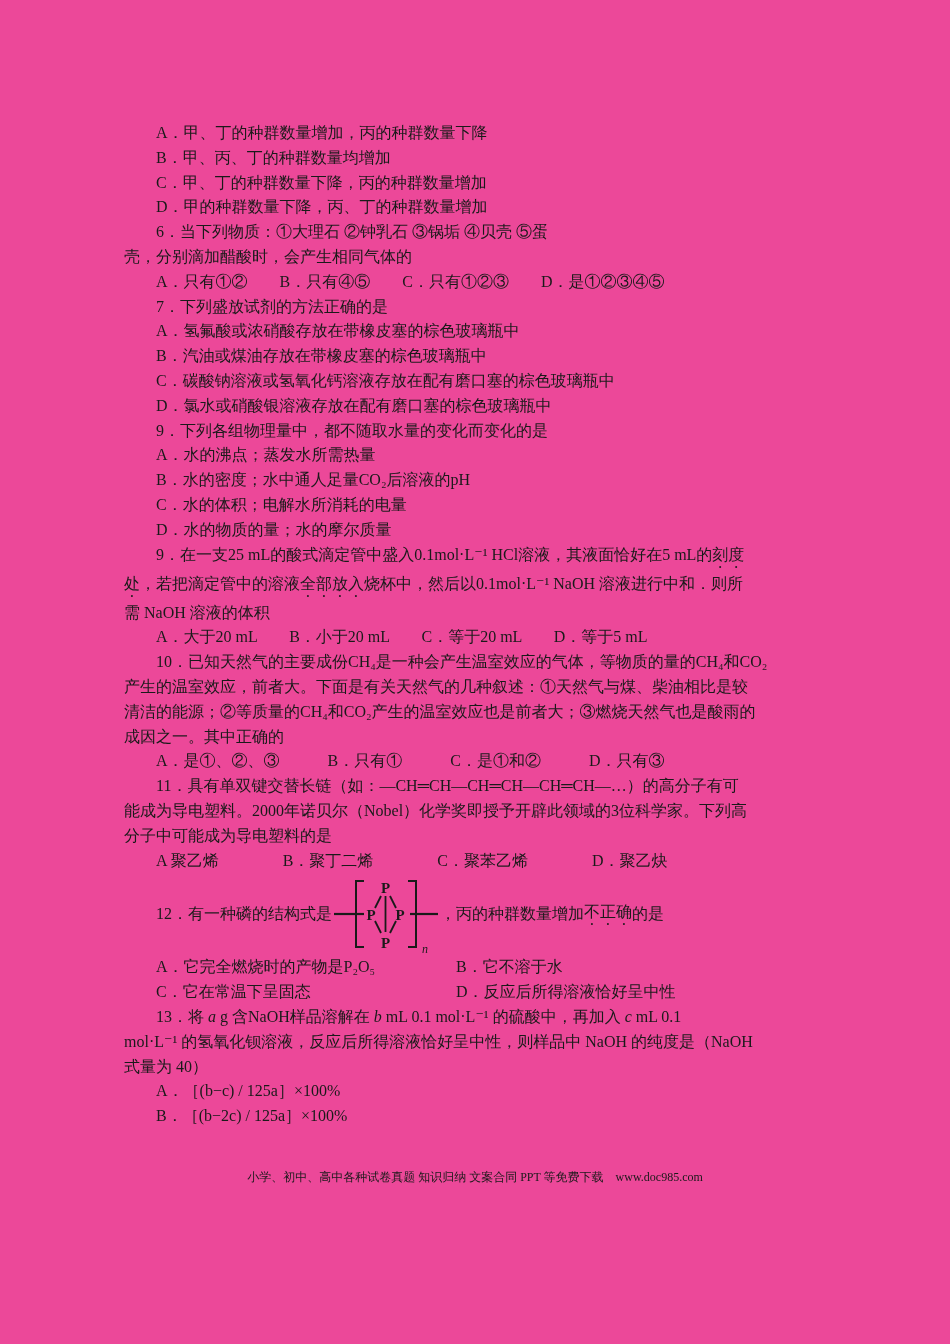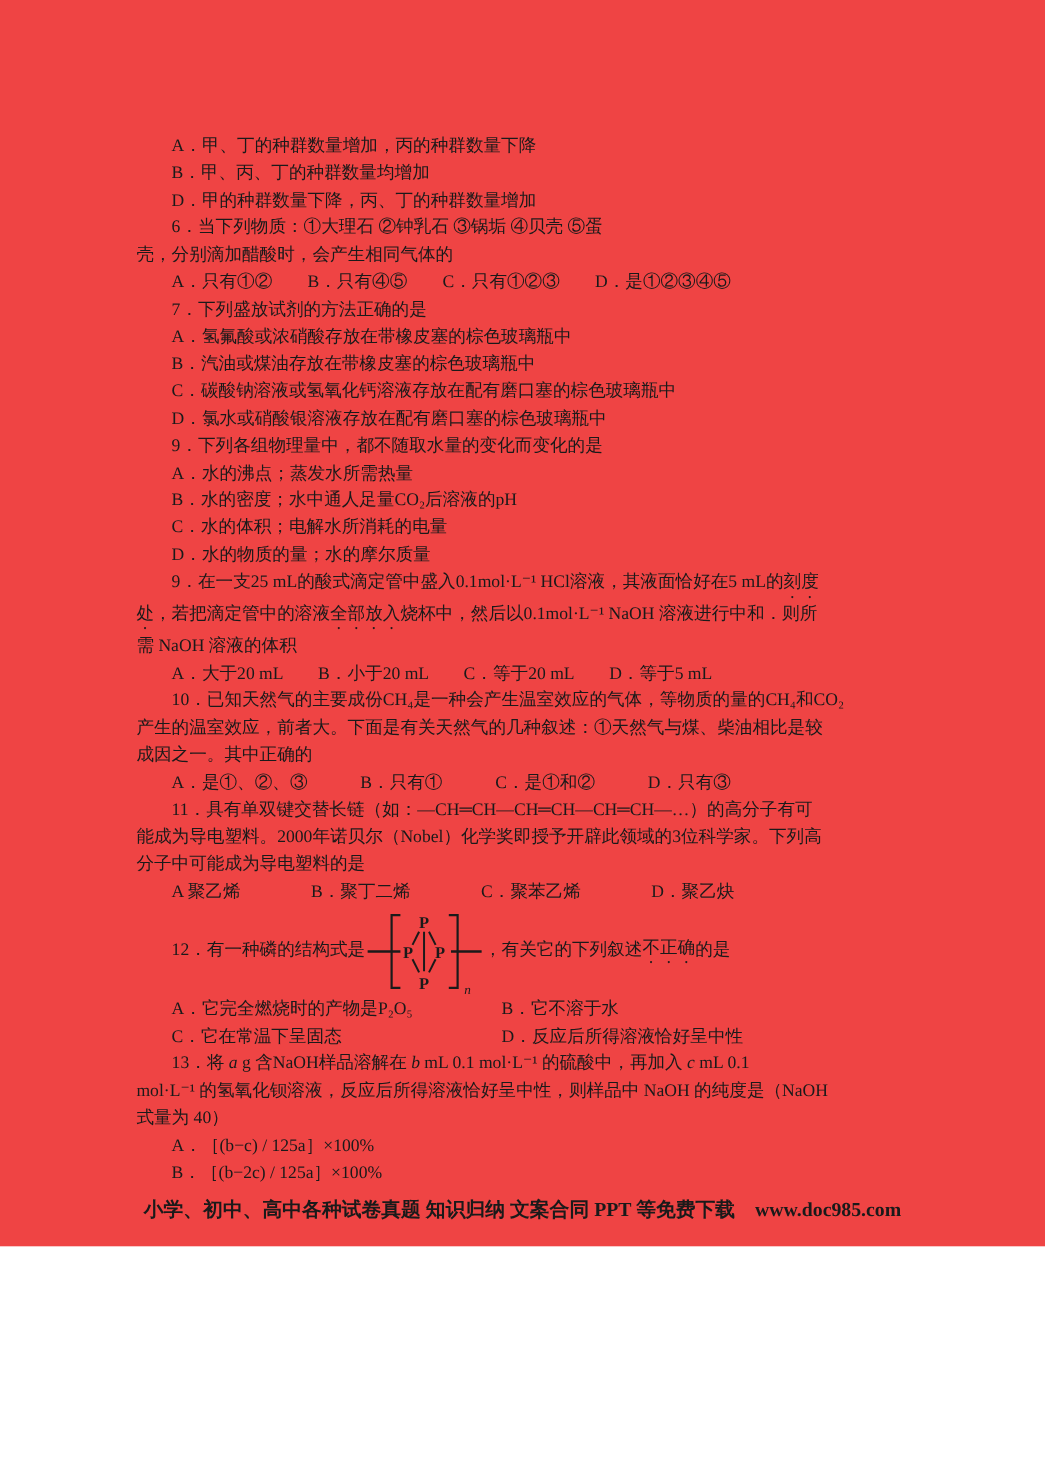--- a/index.html
+++ b/index.html
@@ -6,23 +6,23 @@
   body{
     width:950px;height:1344px;
     font-family:"Liberation Serif","DejaVu Serif",serif;
     color:#1a1a1a;
     font-size:16px;
     line-height:24.8px;
     overflow:hidden;
   }
   .page{
     box-sizing:border-box;
-    width:950px;height:1133px;
+    width:950px;height:1344px;
     padding:121px 124px 0 124px;
-    background:#ef4444;
+    background:#ec4899;
   }
   .ln{white-space:pre-wrap;min-height:24.8px;}
   .ind{padding-left:32px;}
   .dots{
     -webkit-text-emphasis:filled dot;
     -webkit-text-emphasis-position:under right;
     text-emphasis:filled dot;
     text-emphasis-position:under right;
   }
   .chain{font-weight:normal;letter-spacing:0;}
@@ -30,35 +30,35 @@
   .q12row{
     display:flex;align-items:center;height:82px;
     padding-left:32px;white-space:pre-wrap;
   }
   .struct{display:inline-block;margin:0 2px;}
   .struct line, .struct path{stroke:#1a1a1a;fill:none;}
   .struct text{fill:#1a1a1a;font-family:"Liberation Serif","DejaVu Serif",serif;}
   .twocol{display:flex;padding-left:32px;}
   .twocol .col1{width:300px;}
   .footer{
-    margin-top:8px;
+    margin-top:36px;
     text-align:center;
-    font-size:18px;
+    font-size:12px;
     color:#1a1a1a;
     white-space:pre-wrap;
-    font-weight:bold;
   }
 </style>
 </head>
 <body>
 
 <div class="page">
 
   <div class="ln ind">A．甲、丁的种群数量增加，丙的种群数量下降</div>
   <div class="ln ind">B．甲、丙、丁的种群数量均增加</div>
+  <div class="ln ind">C．甲、丁的种群数量下降，丙的种群数量增加</div>
   <div class="ln ind">D．甲的种群数量下降，丙、丁的种群数量增加</div>
 
   <div class="ln ind">6．当下列物质：①大理石 ②钟乳石 ③锅垢 ④贝壳 ⑤蛋</div>
   <div class="ln">壳，分别滴加醋酸时，会产生相同气体的</div>
   <div class="ln ind">A．只有①②　　B．只有④⑤　　C．只有①②③　　D．是①②③④⑤</div>
 
   <div class="ln ind">7．下列盛放试剂的方法正确的是</div>
   <div class="ln ind">A．氢氟酸或浓硝酸存放在带橡皮塞的棕色玻璃瓶中</div>
   <div class="ln ind">B．汽油或煤油存放在带橡皮塞的棕色玻璃瓶中</div>
   <div class="ln ind">C．碳酸钠溶液或氢氧化钙溶液存放在配有磨口塞的棕色玻璃瓶中</div>
@@ -70,20 +70,21 @@
   <div class="ln ind">C．水的体积；电解水所消耗的电量</div>
   <div class="ln ind">D．水的物质的量；水的摩尔质量</div>
 
   <div class="ln ind"><span>9．在一支25 mL的酸式滴定管中盛入0.1mol·L⁻¹ HCl溶液，其液面恰好在5 mL的</span><span class="dots">刻度</span></div>
   <div class="ln"><span class="dots">处</span><span>，若把滴定管中的溶液</span><span class="dots">全部放入</span><span>烧杯中，然后以0.1mol·L⁻¹ NaOH 溶液进行中和．则所</span></div>
   <div class="ln">需 NaOH 溶液的体积</div>
   <div class="ln ind">A．大于20 mL　　B．小于20 mL　　C．等于20 mL　　D．等于5 mL</div>
 
   <div class="ln ind">10．已知天然气的主要成份CH₄是一种会产生温室效应的气体，等物质的量的CH₄和CO₂</div>
   <div class="ln">产生的温室效应，前者大。下面是有关天然气的几种叙述：①天然气与煤、柴油相比是较</div>
+  <div class="ln">清洁的能源；②等质量的CH₄和CO₂产生的温室效应也是前者大；③燃烧天然气也是酸雨的</div>
   <div class="ln">成因之一。其中正确的</div>
   <div class="ln ind">A．是①、②、③　　　B．只有①　　　C．是①和②　　　D．只有③</div>
 
   <div class="ln ind"><span>11．具有单双键交替长链（如：</span><span class="chain">—CH═CH—CH═CH—CH═CH—…</span><span>）的高分子有可</span></div>
   <div class="ln">能成为导电塑料。2000年诺贝尔（Nobel）化学奖即授予开辟此领域的3位科学家。下列高</div>
   <div class="ln">分子中可能成为导电塑料的是</div>
   <div class="ln ind">A 聚乙烯　　　　B．聚丁二烯　　　　C．聚苯乙烯　　　　D．聚乙炔</div>
 
   <div class="q12row">
     <span>12．有一种磷的结构式是</span><svg class="struct" width="104" height="80" viewBox="0 0 104 80">
@@ -101,21 +102,21 @@
       <text x="51.5" y="19" text-anchor="middle" font-size="15" font-weight="bold">P</text>
       <text x="37" y="45.5" text-anchor="middle" font-size="15" font-weight="bold">P</text>
       <text x="66" y="45.5" text-anchor="middle" font-size="15" font-weight="bold">P</text>
       <text x="51.5" y="74" text-anchor="middle" font-size="15" font-weight="bold">P</text>
 
       <path d="M74,7 L82,7 L82,73 L74,73" stroke-width="2"></path>
 
       <line x1="76" y1="40" x2="104" y2="40" stroke-width="2.2"></line>
 
       <text x="88" y="79" font-size="12" font-style="italic">n</text>
-    </svg><span>，有关它的下列叙述</span><span class="dots">不正确</span><span>的是</span>
+    </svg><span>，丙的种群数量增加</span><span class="dots">不正确</span><span>的是</span>
   </div>
   <div class="ln twocol">
     <span class="col1">A．它完全燃烧时的产物是P₂O₅</span>
     <span>B．它不溶于水</span>
   </div>
   <div class="ln twocol">
     <span class="col1">C．它在常温下呈固态</span>
     <span>D．反应后所得溶液恰好呈中性</span>
   </div>
 

